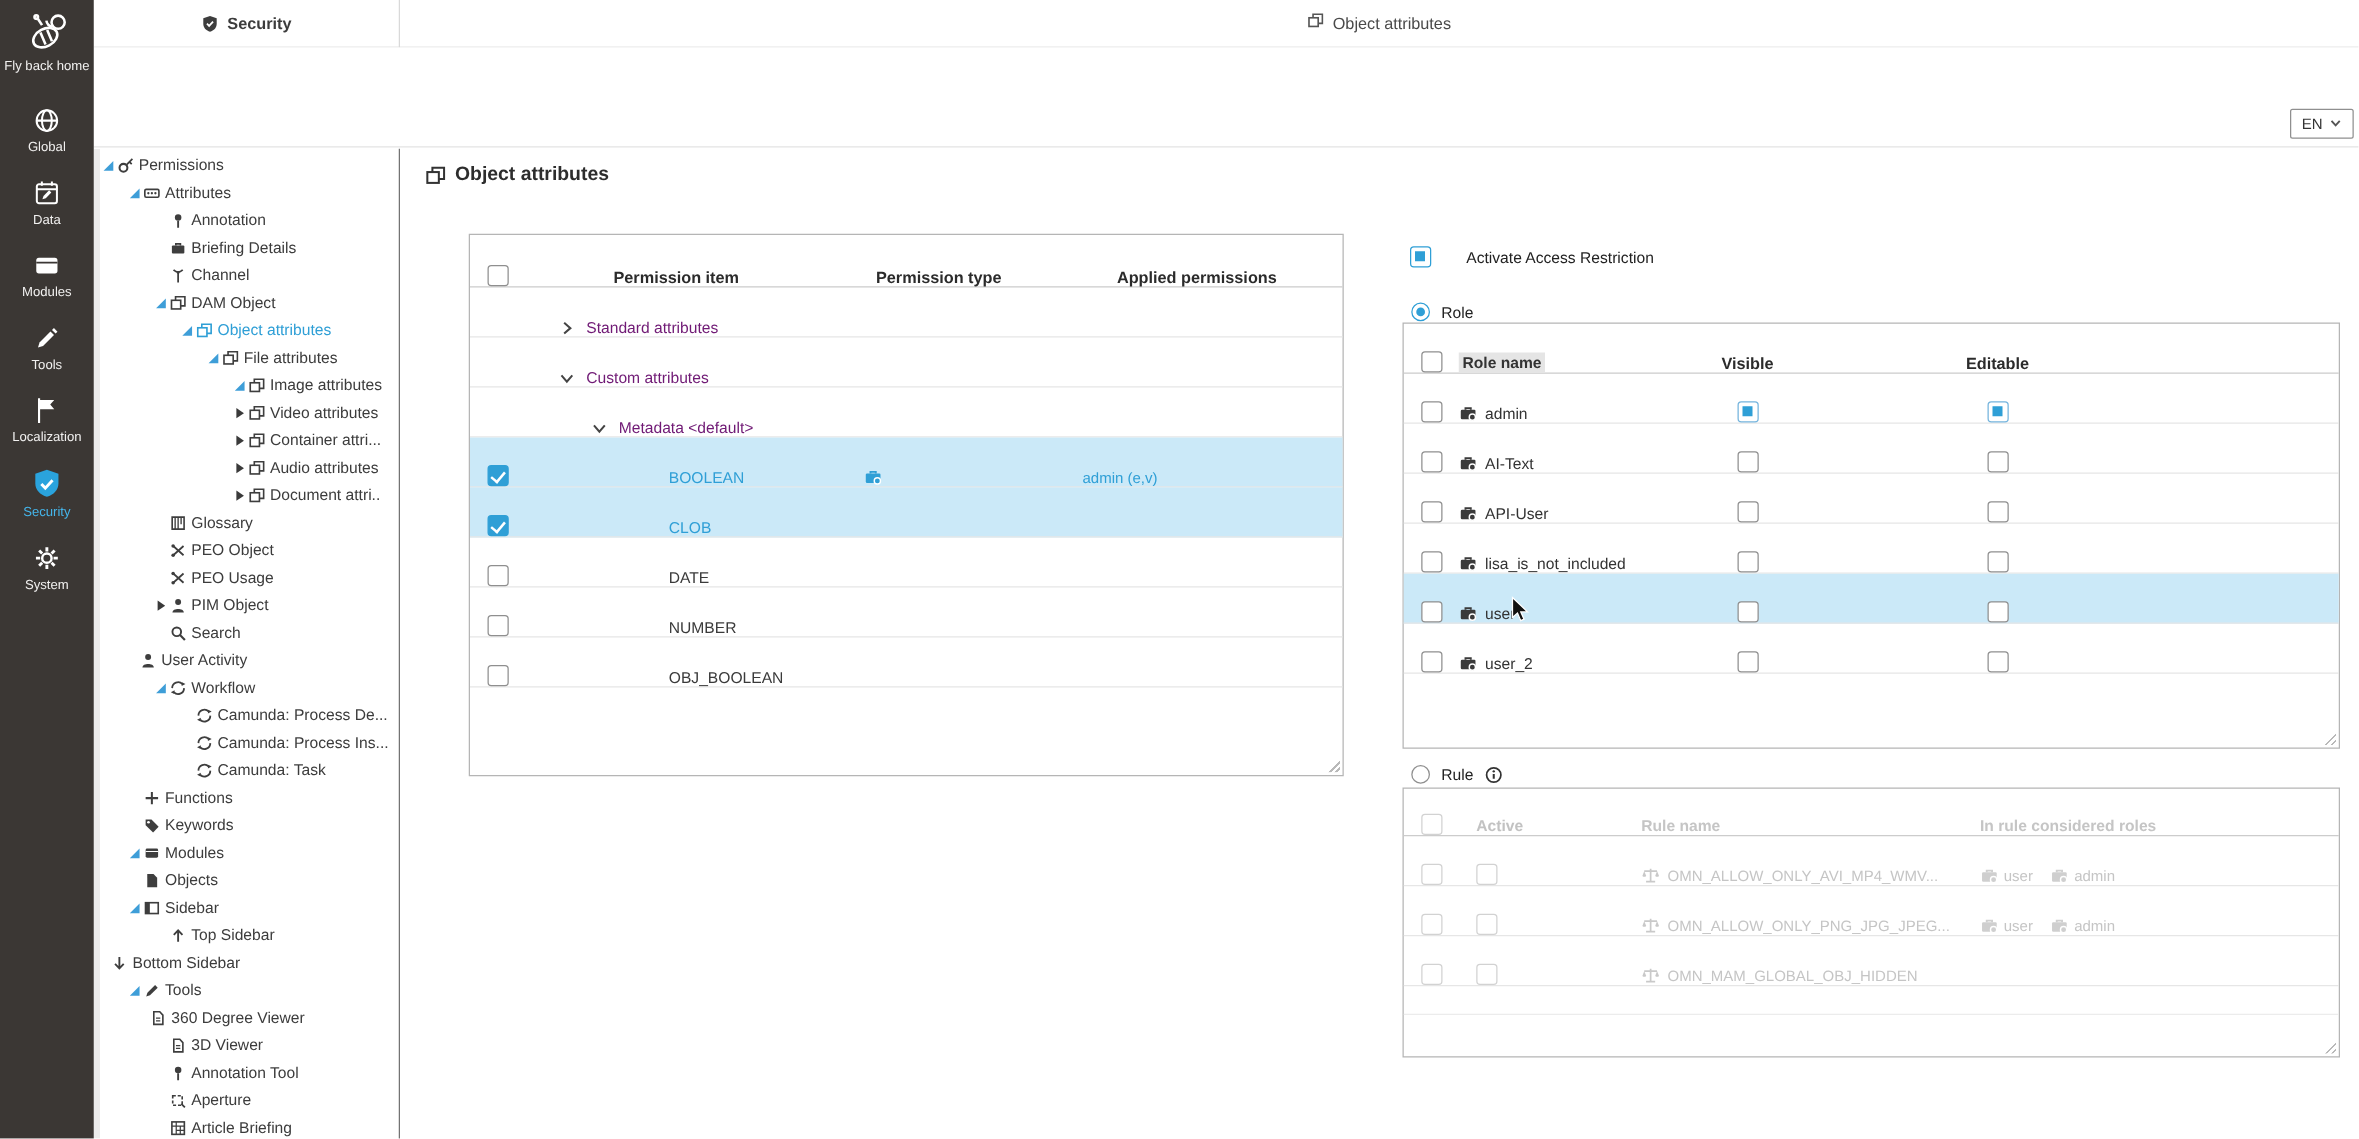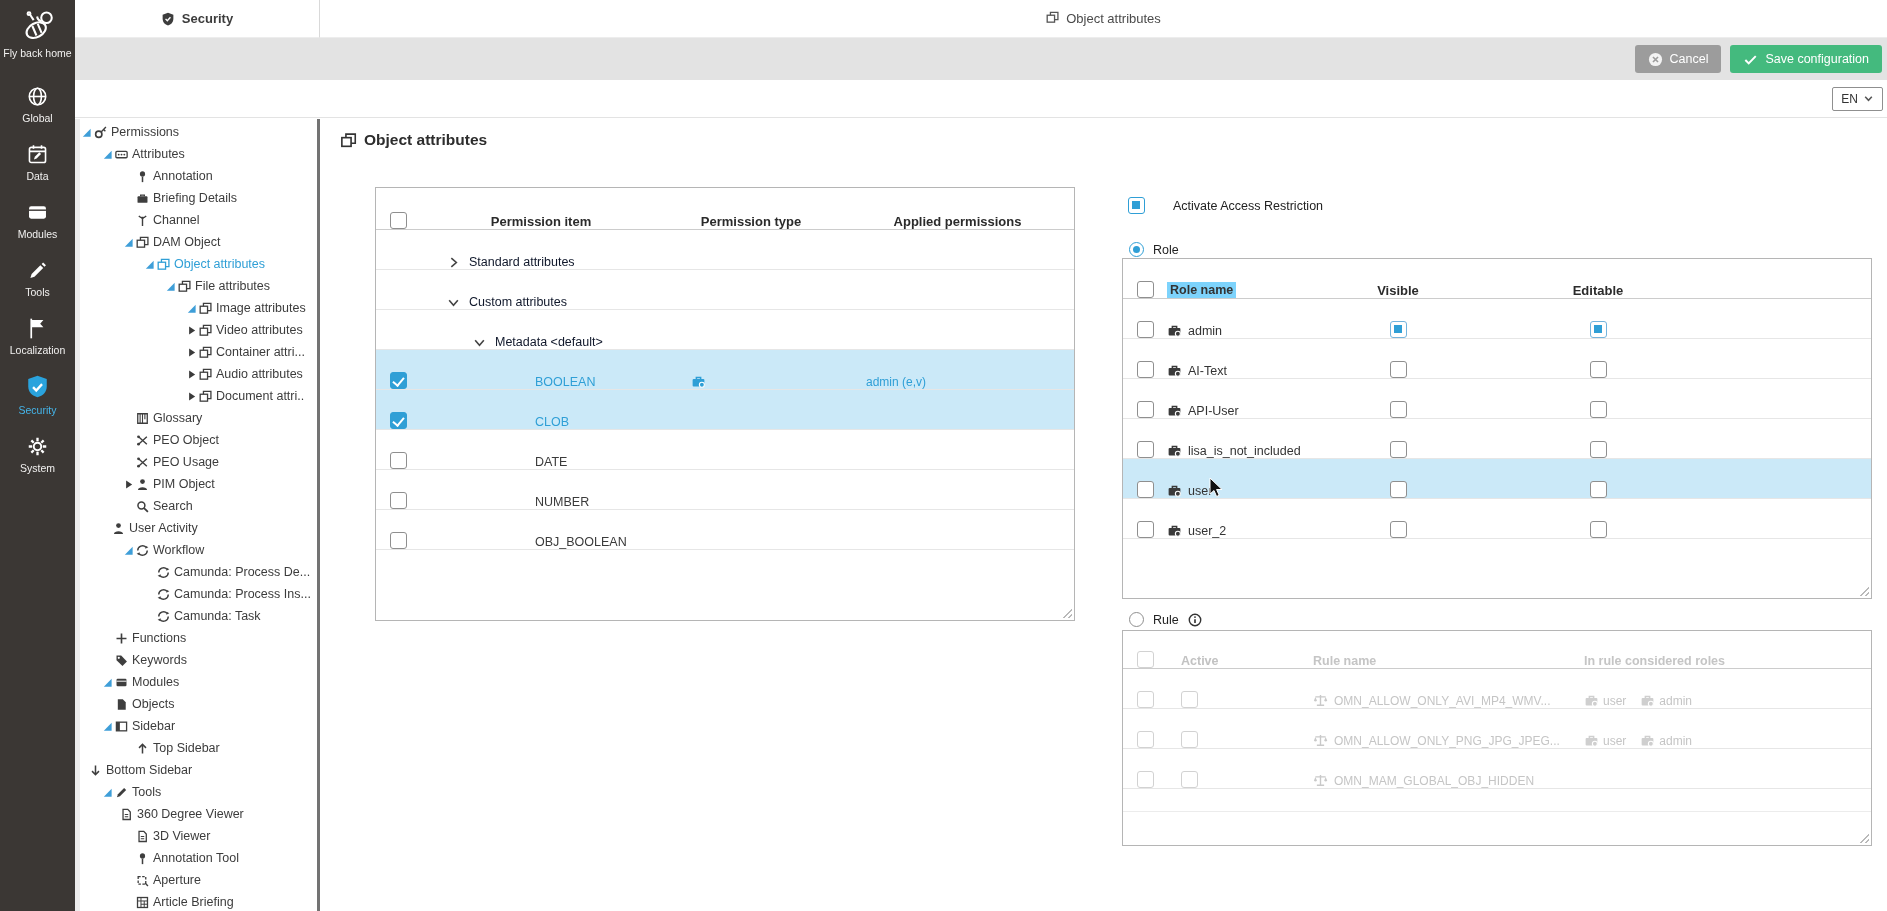--- a/index.html
+++ b/index.html
@@ -20,21 +20,21 @@
   .main-header { position:absolute; left:320px; top:0; right:0; height:38px; background:#fff; border-bottom:1px solid #ededed; display:flex; align-items:center; justify-content:center; gap:7px; z-index:3; }
   .main-header .t { font-size:13px; color:#4a4a4a; }
   .toolbar { position:absolute; left:75px; top:38px; right:0; height:42px; background:#e3e3e3; display:flex; align-items:center; justify-content:flex-end; padding-right:5px; gap:9px; z-index:5; }
   .btn { height:28px; border-radius:3px; display:flex; align-items:center; gap:7px; padding:0 13px; font-size:12.5px; color:#fff; cursor:pointer; border:none; }
   .btn.gray { background:#9c9c9c; }
   .btn.green { background:#44ba7e; }
   .substrip { position:absolute; left:75px; top:80px; right:0; height:38px; background:#fff; border-bottom:1px solid #e3e3e3; display:flex; align-items:center; justify-content:flex-end; padding-right:4px; z-index:4; }
   .lang { display:flex; align-items:center; gap:5px; border:1px solid #8f8f8f; border-radius:2px; padding:4px 8px; font-size:12px; color:#333; background:#fff; cursor:pointer; }
 
   
-  .tree { position:absolute; left:75px; top:119px; width:245px; bottom:0; background:#fff; border-right:3px solid #737373; overflow:hidden; padding-top:2px; z-index:2; }
+  .tree { position:absolute; left:75px; top:119px; width:245px; bottom:0; background:#fff; border-right:1px solid #737373; overflow:hidden; padding-top:2px; z-index:2; }
   .tree::before { content:''; position:absolute; left:0; top:0; bottom:0; width:5px; background:#ececec; }
   .tnode { height:22px; display:flex; align-items:center; cursor:pointer; white-space:nowrap; overflow:hidden; }
   .tnode .caret { width:12px; height:12px; flex:0 0 12px; margin-right:2px; display:flex; align-items:center; justify-content:center; }
   .tnode .icn { width:13px; height:13px; flex:0 0 13px; margin-right:4px; color:#3e3e3e; display:flex; align-items:center; }
   .tnode .lbl { font-size:12.5px; color:#3c3c3c; }
   .tnode.sel .lbl { color:#2f9fd6; }
   .tnode.sel .icn { color:#2f9fd6; }
 
   
   .content { position:absolute; left:320px; top:119px; right:0; bottom:0; background:#fff; z-index:1; }
@@ -48,36 +48,36 @@
 
   
   #permTable { left:55px; top:68px; width:700px; height:434px; }
   #permTable .trow { height:40px; }
   #permTable .trow.thead { height:42px; }
   .c-cb { width:45px; flex:0 0 45px; display:flex; justify-content:center; }
   .c-item { width:240px; flex:0 0 240px; display:flex; align-items:center; }
   .c-type { width:180px; flex:0 0 180px; display:flex; align-items:center; padding-left:30px; }
   .c-appl { flex:1; display:flex; align-items:center; padding-left:25px; }
   .thead .c-item, .thead .c-type, .thead .c-appl { justify-content:center; padding-left:0; }
-  #permTable .glabel { font-size:12.5px; color:#0f172a; }
+  #permTable .glabel { font-size:12.5px; color:#701a75; }
   #permTable .leaf-lbl { font-size:12.5px; color:#3a3a3a; }
   #permTable .trow.hl .leaf-lbl, #permTable .trow.hl .appl-txt { color:#2f9fd6; }
   .appl-txt { font-size:12px; }
   .gcaret { width:13px; height:13px; margin-right:9px; display:flex; align-items:center; justify-content:center; flex:0 0 13px; }
 
   
   .ctl-line { position:absolute; display:flex; align-items:center; gap:9px; }
   .ctl-line .t { font-size:12.5px; color:#222; }
   #roleTable { left:802px; top:139px; width:750px; height:341px; }
   #roleTable .trow { height:40px; }
   .r-cb { width:44px; flex:0 0 44px; display:flex; justify-content:center; }
   .r-name { width:136px; flex:0 0 136px; display:flex; align-items:center; gap:6px; font-size:12.5px; color:#333; }
   .r-vis, .r-edit { width:190px; flex:0 0 190px; display:flex; justify-content:center; }
   .r-edit { margin-left:10px; }
-  .hl-txt { background:#7dd3fc; padding:1px 3px; }
+  .hl-txt { background:#e5e5e5; padding:1px 3px; }
 
   #ruleTable { left:802px; top:511px; width:750px; height:216px; }
   #ruleTable .trow { height:40px; }
   #ruleTable .trow.thead { height:38px; font-size:12.5px; color:#c2c2c2; }
   .u-cb { width:44px; flex:0 0 44px; display:flex; justify-content:center; }
   .u-act { width:120px; flex:0 0 120px; display:flex; align-items:center; padding-left:14px; }
   .u-name { width:290px; flex:0 0 290px; display:flex; align-items:center; gap:6px; padding-left:26px; font-size:12px; color:#c5c5c5; }
   .u-roles { flex:1; display:flex; align-items:center; gap:14px; padding-left:7px; font-size:12px; color:#c5c5c5; }
   .thead .u-act { padding-left:14px; }
   .thead .u-name { padding-left:26px; }
@@ -205,39 +205,20 @@
   <div class="main-header">
     <span class="icn" id="pageIcon">
         <span style="color:#555"><svg width="13" height="13" viewBox="0 0 12 12">
             <rect x="1.1" y="3.9" width="6.8" height="6.4" fill="none" stroke="currentColor" stroke-width="1.2"></rect>
             <path d="M4.1 3.9 V1.3 H11 V8 H7.9" fill="none" stroke="currentColor" stroke-width="1.2"></path>
           </svg></span>
       </span>
     <span class="t">Object attributes</span>
   </div>
 
-  <div class="toolbar">
-    <button class="btn gray">
-      <span class="icn" id="cancelIcon">
-          <svg width="15" height="15" viewBox="0 0 16 16">
-            <circle cx="8" cy="8" r="7" fill="#f3f3f3"></circle>
-            <path d="M5.3 5.3 l5.4 5.4 M10.7 5.3 l-5.4 5.4" stroke="#9c9c9c" stroke-width="1.7"></path>
-          </svg>
-        </span>
-      <span>Cancel</span>
-    </button>
-    <button class="btn green">
-      <span class="icn" id="saveIcon">
-          <svg width="15" height="15" viewBox="0 0 16 16">
-            <path d="M2.5 8.6 l3.6 3.6 L13.6 4.4" stroke="#fff" stroke-width="2.1" fill="none"></path>
-          </svg>
-        </span>
-      <span>Save configuration</span>
-    </button>
-  </div>
 
   <div class="substrip">
     <div class="lang">
       <span>EN</span>
       <span class="icn" id="langChev">
           <svg width="11" height="11" viewBox="0 0 10 10">
             <path d="M2 3.4 L5 6.6 L8 3.4" fill="none" stroke="#555" stroke-width="1.4"></path>
           </svg>
         </span>
     </div>

